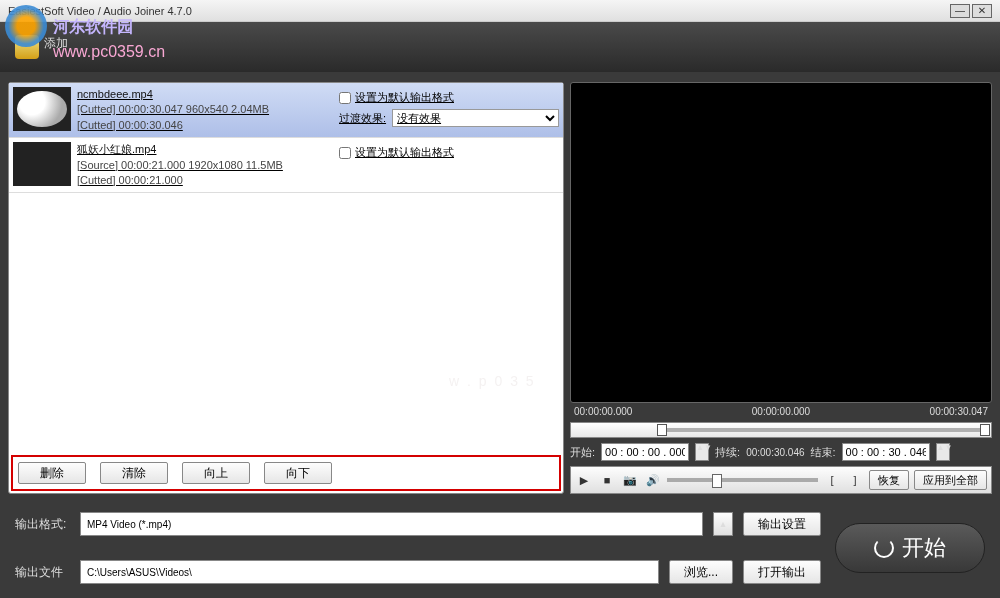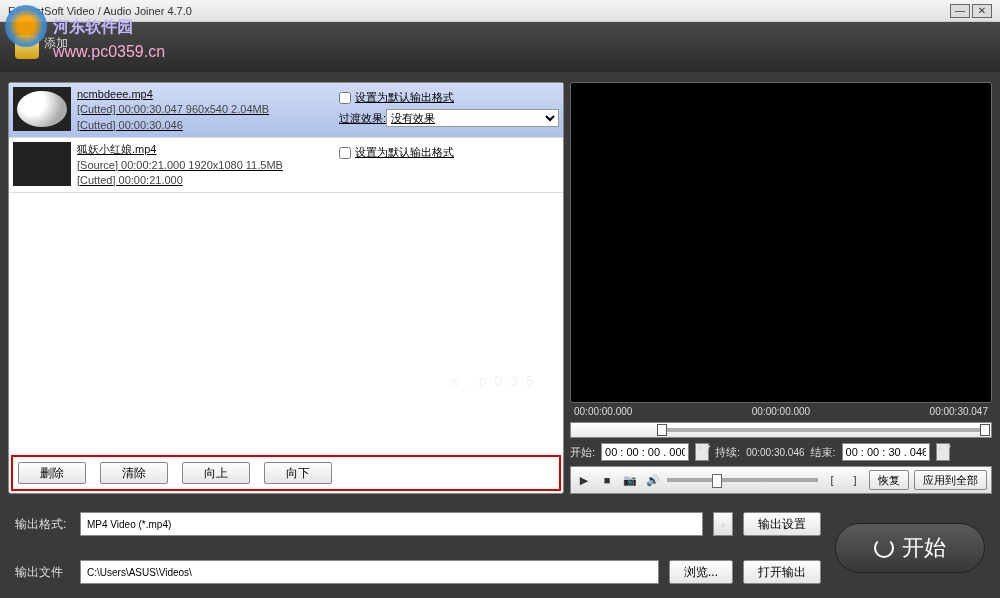--- a/index.html
+++ b/index.html
@@ -25,21 +25,21 @@
 .list { flex: 1; overflow: auto; text-decoration: underline; }
 .item { display: flex; border-bottom: 1px solid #ddd; padding: 4px; gap: 6px; font-size: 11px; }
 .item.selected { background: linear-gradient(#d0dcf5, #aebfe8); }
 .thumb { width: 58px; height: 44px; background: #222; flex-shrink: 0; position: relative; }
 .thumb.clock::after { content: ""; position: absolute; inset: 4px; background: radial-gradient(circle at 30% 30%, #fff 30%, #aaa 70%); border-radius: 50%; }
 .info { flex: 1; color: #444; line-height: 1.4; }
 .info .name { color: #111; }
 .opts { width: 220px; font-size: 11px; display: flex; flex-direction: column; gap: 4px; padding-top: 3px; }
 .opts label { display: flex; align-items: center; gap: 4px; }
 .opts input[type=checkbox] { width: 12px; height: 12px; }
-.opts .row { display: flex; align-items: center; }
+.opts .row { display: flex; align-items: center; gap: 6px; }
 .opts select { font-size: 11px; border: 1px solid #999; background: #fff; flex: 1; height: 18px; }
 
 .list-btns { border: 2px solid #d40000; padding: 5px; display: flex; gap: 14px; margin: 2px; }
 .list-btns button { width: 68px; height: 22px; font-size: 12px; background: linear-gradient(#fdfdfd, #e6e6e6); border: 1px solid #888; border-radius: 2px; cursor: pointer; }
 
 .right-panel { flex: 1; display: flex; flex-direction: column; }
 .preview { flex: 1; background: #000; border: 1px solid #666; border-radius: 3px; }
 .timeruler { display: flex; justify-content: space-between; font-size: 10px; color: #ddd; padding: 3px 4px; }
 .slider { height: 16px; background: linear-gradient(#fff, #e8e8e8); border: 1px solid #888; margin: 2px 0; position: relative; }
 .slider .track { position: absolute; left: 90px; right: 4px; top: 50%; height: 4px; background: #b0b0b0; transform: translateY(-50%); }

